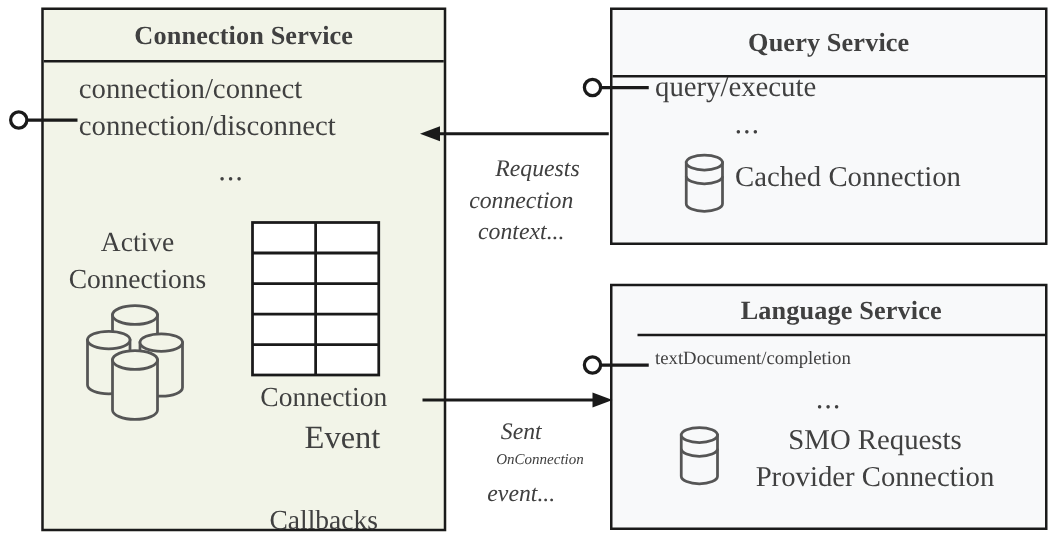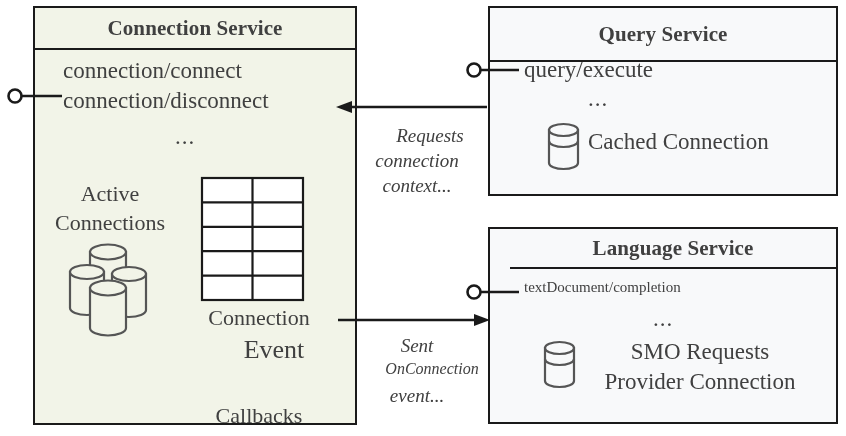--- a/index.html
+++ b/index.html
@@ -72,21 +72,21 @@
   <div class="txt ctr ellipsis" style="left:663px;top:307px;font-size:23px;">...</div>
 
   <div class="txt ctr" style="left:700px;top:340px;font-size:23px;">SMO Requests</div>
   <div class="txt ctr" style="left:700px;top:370px;font-size:23px;">Provider Connection</div>
 
   <div class="txt ctr ital" style="left:430px;top:126px;font-size:19px;">Requests</div>
   <div class="txt ctr ital" style="left:417px;top:151px;font-size:19px;">connection</div>
   <div class="txt ctr ital" style="left:417px;top:176px;font-size:19px;">context...</div>
 
   <div class="txt ctr ital" style="left:417px;top:336px;font-size:19px;">Sent</div>
-  <div class="txt ctr ital" style="left:417px;top:361px;font-size:16px;padding-left:30px;">OnConnection</div>
+  <div class="txt ctr ital" style="left:417px;top:361px;font-size:12px;padding-left:30px;">OnConnection</div>
   <div class="txt ctr ital" style="left:417px;top:386px;font-size:19px;">event...</div>
 
   <svg class="overlay" viewBox="0 0 846 436" xmlns="http://www.w3.org/2000/svg">
 
     <g>
       <line x1="21" y1="96" x2="62" y2="96" stroke="#1a1a1a" stroke-width="2.6"></line>
       <circle cx="15" cy="96" r="6.5" fill="#ffffff" stroke="#1a1a1a" stroke-width="2.6"></circle>
     </g>
 
     <g>

